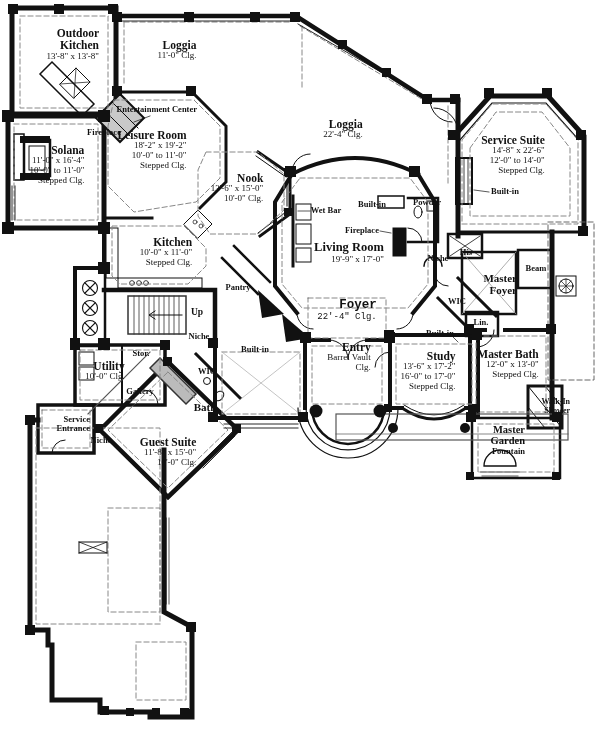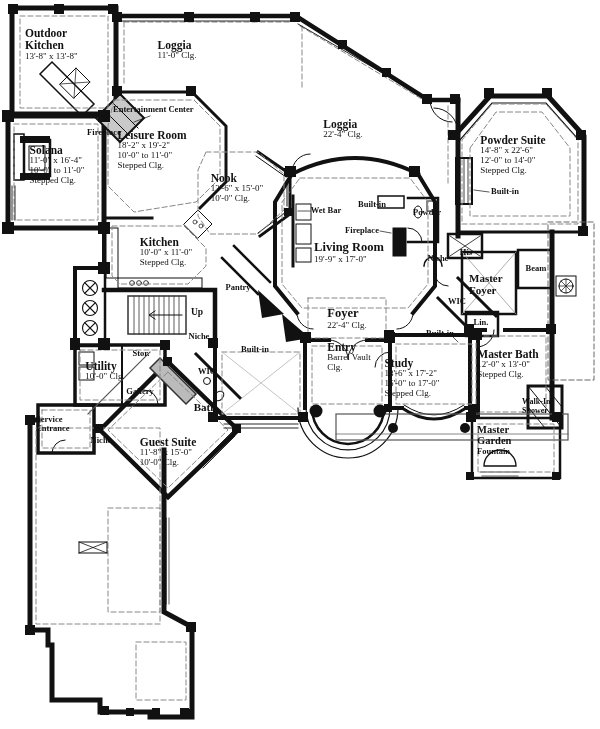--- a/index.html
+++ b/index.html
@@ -1,19 +1,19 @@
 <!DOCTYPE html>
 <html><head>
 <meta charset="utf-8">
 <style>
   html,body{margin:0;padding:0;background:#fff;}
   #plan{position:relative;width:600px;height:729px;background:#ffffff;overflow:hidden;
         font-family:"Liberation Serif",serif;color:#111;}
   #walls{position:absolute;left:0;top:0;}
-  .lbl{position:absolute;transform:translate(-50%,-50%);text-align:left;
+  .lbl{position:absolute;transform:translate(-50%,-50%);text-align:right;
        line-height:1.08;white-space:nowrap;color:#111;}
   .room-name{font-weight:bold;font-size:11.5px;}
   .room-name.big{font-size:12.5px;}
   .dims{font-size:9px;}
   .ann{font-size:8.5px;font-weight:bold;}
   .ann-bold{font-weight:bold;font-size:11px;}
   .wrap{white-space:normal;}
   .w70{width:74px;} .w80{width:84px;} .w52{width:54px;} .w48{width:48px;} .w46{width:48px;}
   #copyright{position:absolute;left:61px;top:674px;transform:none;text-align:left;
              font-size:9.5px;line-height:1.25;letter-spacing:.3px;}
@@ -296,35 +296,35 @@
   <div class="lbl" style="left:166px;top:252px;">
     <div class="room-name">Kitchen</div>
     <div class="dims">10'-0" x 11'-0"</div>
     <div class="dims">Stepped Clg.</div>
   </div>
   <div class="lbl" style="left:343px;top:129px;">
     <div class="room-name">Loggia</div>
     <div class="dims">22'-4" Clg.</div>
   </div>
   <div class="lbl" style="left:513px;top:155px;">
-    <div class="room-name">Powder Suite</div>
+    <div class="room-name">Service Suite</div>
     <div class="dims">14'-8" x 22'-6"</div>
     <div class="dims">12'-0" to 14'-0"</div>
     <div class="dims">Stepped Clg.</div>
   </div>
   <div class="lbl ann" style="left:505px;top:192px;">
     <div>Built-in</div>
   </div>
   <div class="lbl ann" style="left:326px;top:211px;">
     <div>Wet Bar</div>
   </div>
   <div class="lbl ann" style="left:372px;top:205px;">
     <div>Built-in</div>
   </div>
-  <div class="lbl ann" style="left:427px;top:213px;">
+  <div class="lbl ann" style="left:427px;top:203px;">
     <div>Powder</div>
   </div>
   <div class="lbl ann" style="left:362px;top:231px;">
     <div>Fireplace</div>
   </div>
   <div class="lbl" style="left:349px;top:253px;">
     <div class="room-name big">Living Room</div>
     <div class="dims">19'-9" x 17'-0"</div>
   </div>
   <div class="lbl ann" style="left:466px;top:253px;">
@@ -338,21 +338,21 @@
   </div>
   <div class="lbl ann" style="left:536px;top:269px;">
     <div>Beam</div>
   </div>
   <div class="lbl ann" style="left:457px;top:302px;">
     <div>WIC</div>
   </div>
   <div class="lbl ann" style="left:481px;top:323px;">
     <div>Lin.</div>
   </div>
-  <div class="lbl" style="left:347px;top:319px;">
+  <div class="lbl" style="left:347px;top:311px;font-family:Liberation Mono, monospace;">
     <div class="room-name big">Foyer</div>
     <div class="dims">22'-4" Clg.</div>
   </div>
   <div class="lbl ann" style="left:197px;top:312px;font-size:9.5px;">
     <div>Up</div>
   </div>
   <div class="lbl ann" style="left:199px;top:337px;">
     <div>Niche</div>
   </div>
   <div class="lbl ann" style="left:238px;top:288px;">
@@ -389,21 +389,21 @@
     <div class="dims">10'-0" Clg.</div>
   </div>
   <div class="lbl" style="left:349px;top:357px;">
     <div class="room-name">Entry</div>
     <div class="dims">Barrel Vault</div>
     <div class="dims">Clg.</div>
   </div>
   <div class="lbl ann" style="left:440px;top:334px;">
     <div>Built-in</div>
   </div>
-  <div class="lbl" style="left:412px;top:371px;margin-top:7px;">
+  <div class="lbl" style="left:428px;top:371px;">
     <div class="room-name">Study</div>
     <div class="dims">13'-6" x 17'-2"</div>
     <div class="dims">16'-0" to 17'-0"</div>
     <div class="dims">Stepped Clg.</div>
   </div>
   <div class="lbl" style="left:508px;top:364px;">
     <div class="room-name">Master Bath</div>
     <div class="dims">12'-0" x 13'-0"</div>
     <div class="dims">Stepped Clg.</div>
   </div>

